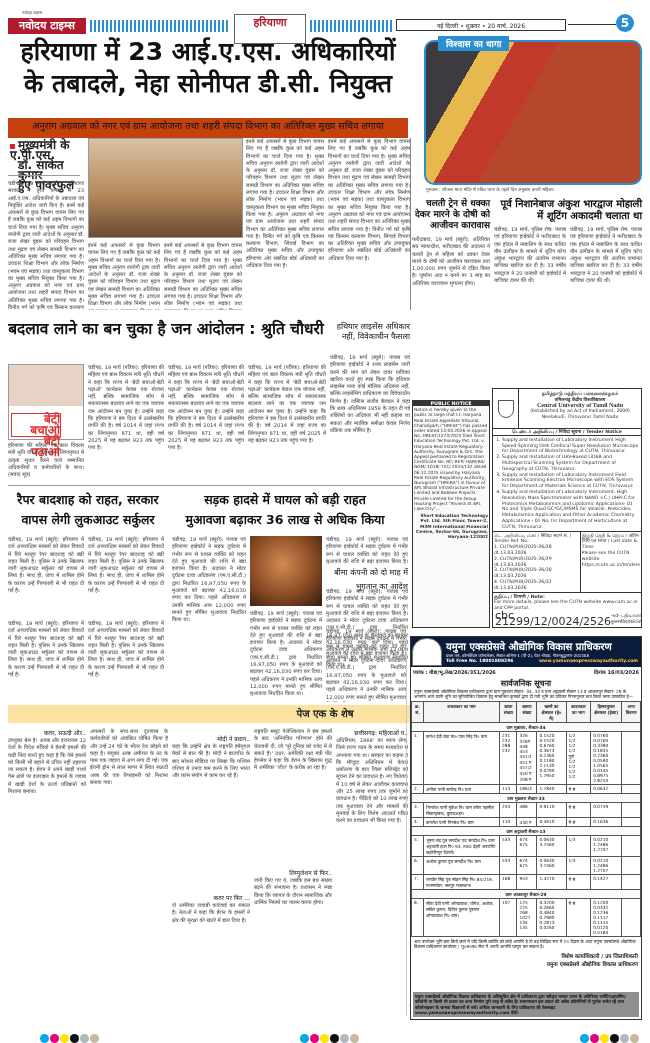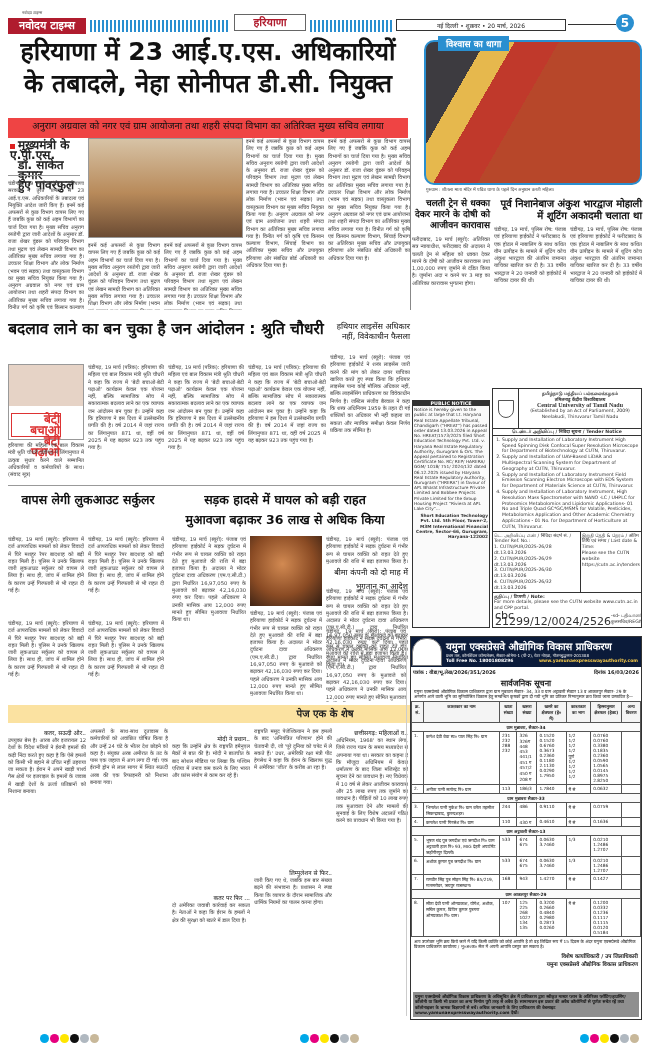--- a/index.html
+++ b/index.html
@@ -2,25 +2,25 @@
 <html><head>
 <meta charset="utf-8">
 <style>
 *{box-sizing:border-box;margin:0;padding:0}
 body{width:650px;height:1043px;background:#fff;font-family:"DejaVu Sans",sans-serif;color:#222;position:relative;overflow:hidden}
 .abs{position:absolute}
 .mast{left:8px;top:12px;width:634px;height:22px}
 .brand{left:0;top:6px;width:78px;height:16px;background:#b01c2e;color:#fff;font-size:11px;font-weight:bold;line-height:16px;text-align:center}
 .brand-tag{left:14px;top:-2px;font-size:4px;color:#333}
 .stripe{left:82px;top:8px;height:12px;background:repeating-linear-gradient(90deg,#2a8fd0 0 2px,#fff 2px 4px)}
-.section-tab{left:226px;top:2px;width:72px;height:17px;border:1px solid #666;background:#fff;color:#b01c2e;font-size:11px;font-weight:bold;text-align:center;line-height:16px}
+.section-tab{left:226px;top:2px;width:72px;height:30px;border:1px solid #666;background:#fff;color:#b01c2e;font-size:11px;font-weight:bold;text-align:center;line-height:16px}
 .dateline{left:388px;top:7px;width:170px;height:12px;border:1px solid #333;font-size:6px;line-height:11px;text-align:center}
 .pageno{left:608px;top:2px;width:18px;height:18px;border-radius:50%;background:#2a8fd0;color:#fff;font-size:12px;font-weight:bold;text-align:center;line-height:18px}
 .h1{left:8px;top:36px;width:400px;font-size:25px;font-weight:bold;line-height:32px;color:#111;text-align:center}
-.subhead{left:8px;top:118px;width:400px;height:20px;background:#ef4444;font-size:9.5px;line-height:16px;text-align:center;color:#111}
+.subhead{left:8px;top:118px;width:400px;height:20px;background:#c2410c;font-size:9.5px;line-height:16px;text-align:center;color:#111}
 .byline{left:10px;top:140px;width:70px;font-size:12px;line-height:10px;font-weight:bold}
 .byline .sq{display:inline-block;width:5px;height:5px;background:#d22;margin-right:3px}
 .textcol{font-size:5.2px;line-height:7.3px;color:#444;text-align:justify;overflow:hidden}
 .img{background:linear-gradient(135deg,#e9c69b,#c98a54 40%,#7a5a3e);border:1px solid #999}
 .h2{font-weight:bold;color:#111;text-align:center;line-height:24px;font-size:18px}
 .h3{font-weight:bold;color:#111;text-align:right;font-size:10px;line-height:13px}
 .photo-box{left:424px;top:40px;width:218px;height:145px;border:2px solid #2a8fd0;border-radius:10px;overflow:hidden;background:linear-gradient(120deg,#3d3b40 0 20%,#e6b84d 20% 30%,#c0392b 30% 45%,#b7472a 45% 100%)}
 .photo-tab{left:438px;top:36px;background:#2a8fd0;color:#fff;font-size:9px;font-weight:bold;padding:1px 8px}
 .caption{left:426px;top:186px;width:215px;font-size:4.5px;color:#444}
 .notice{border:1px solid #333;font-size:4.3px;line-height:5.2px;color:#333;overflow:hidden}
@@ -92,20 +92,21 @@
 <div class="abs textcol" style="left:88px;top:364px;width:76px;height:118px">चंडीगढ़, 19 मार्च (पत्रिक): हरियाणा की महिला एवं बाल विकास मंत्री श्रुति चौधरी ने कहा कि राज्य में ‘बेटी बचाओ-बेटी पढ़ाओ’ कार्यक्रम केवल एक योजना नहीं, बल्कि सामाजिक सोच में सकारात्मक बदलाव लाने का एक व्यापक जन आंदोलन बन चुका है। उन्होंने कहा कि हरियाणा ने इस दिशा में उल्लेखनीय प्रगति की है। वर्ष 2014 में जहां राज्य का लिंगानुपात 871 था, वहीं वर्ष 2025 में यह बढ़कर 923 तक पहुंच गया है।</div>
 <div class="abs textcol" style="left:168px;top:364px;width:76px;height:118px">चंडीगढ़, 19 मार्च (पत्रिक): हरियाणा की महिला एवं बाल विकास मंत्री श्रुति चौधरी ने कहा कि राज्य में ‘बेटी बचाओ-बेटी पढ़ाओ’ कार्यक्रम केवल एक योजना नहीं, बल्कि सामाजिक सोच में सकारात्मक बदलाव लाने का एक व्यापक जन आंदोलन बन चुका है। उन्होंने कहा कि हरियाणा ने इस दिशा में उल्लेखनीय प्रगति की है। वर्ष 2014 में जहां राज्य का लिंगानुपात 871 था, वहीं वर्ष 2025 में यह बढ़कर 923 तक पहुंच गया है।</div>
 <div class="abs textcol" style="left:248px;top:364px;width:78px;height:118px">चंडीगढ़, 19 मार्च (पत्रिक): हरियाणा की महिला एवं बाल विकास मंत्री श्रुति चौधरी ने कहा कि राज्य में ‘बेटी बचाओ-बेटी पढ़ाओ’ कार्यक्रम केवल एक योजना नहीं, बल्कि सामाजिक सोच में सकारात्मक बदलाव लाने का एक व्यापक जन आंदोलन बन चुका है। उन्होंने कहा कि हरियाणा ने इस दिशा में उल्लेखनीय प्रगति की है। वर्ष 2014 में जहां राज्य का लिंगानुपात 871 था, वहीं वर्ष 2025 में यह बढ़कर 923 तक पहुंच गया है।</div>
 
 <div class="abs h3" style="left:330px;top:322px;width:80px;font-size:8px;line-height:10px;font-weight:normal">हथियार लाइसेंस अधिकार नहीं, विवेकाधीन फैसला</div>
 <div class="abs textcol" style="left:330px;top:354px;width:80px;height:100px">चंडीगढ़, 19 मार्च (ब्यूरो): पंजाब एवं हरियाणा हाईकोर्ट ने शस्त्र लाइसेंस जारी करने की मांग को लेकर दायर याचिका खारिज करते हुए स्पष्ट किया कि हथियार लाइसेंस पाना कोई मौलिक अधिकार नहीं, बल्कि लाइसेंसिंग प्राधिकरण का विवेकाधीन निर्णय है। जस्टिस संजीव बैरवाल ने कहा कि शस्त्र अधिनियम 1959 के तहत दी गई शक्तियों का अधिकार भी नहीं कहला जा सकता और न्यायिक समीक्षा केवल निर्णय प्रक्रिया तक सीमित है।</div>
 
 <div class="abs rule" style="left:8px;top:485px;width:402px"></div>
 
 <div class="abs h2" style="left:8px;top:490px;width:160px;font-size:12.5px;line-height:20px">
+  <div>रैपर बादशाह को राहत, सरकार</div>
   <div>वापस लेगी लुकआउट सर्कुलर</div>
 </div>
 <div class="abs textcol" style="left:8px;top:536px;width:76px;height:160px">चंडीगढ़, 19 मार्च (ब्यूरो): हरियाणा में दर्ज आपराधिक मामलों को लेकर विवादों में घिरे मशहूर रैपर बादशाह को बड़ी राहत मिली है। पुलिस ने उनके खिलाफ जारी लुकआउट सर्कुलर को वापस ले लिया है। साथ ही, जांच में शामिल होने के कारण उन्हें गिरफ्तारी से भी राहत दी गई है।</div>
 <div class="abs textcol" style="left:88px;top:536px;width:76px;height:160px">चंडीगढ़, 19 मार्च (ब्यूरो): हरियाणा में दर्ज आपराधिक मामलों को लेकर विवादों में घिरे मशहूर रैपर बादशाह को बड़ी राहत मिली है। पुलिस ने उनके खिलाफ जारी लुकआउट सर्कुलर को वापस ले लिया है। साथ ही, जांच में शामिल होने के कारण उन्हें गिरफ्तारी से भी राहत दी गई है।</div>
 
 <div class="abs h2" style="left:170px;top:490px;width:230px;font-size:12.5px;line-height:20px">
   <div>सड़क हादसे में घायल को बड़ी राहत</div>
   <div>मुआवजा बढ़ाकर 36 लाख से अधिक किया</div>
 </div>
 <div class="abs textcol" style="left:172px;top:536px;width:74px;height:160px">चंडीगढ़, 19 मार्च (ब्यूरो): पंजाब एवं हरियाणा हाईकोर्ट ने सड़क दुर्घटना में गंभीर रूप से घायल व्यक्ति को राहत देते हुए मुआवजे की राशि में बड़ा इजाफा किया है। अदालत ने मोटर दुर्घटना दावा अधिकरण (एम.ए.सी.टी.) द्वारा निर्धारित 16,97,050 रुपए के मुआवजे को बढ़ाकर 42,16,030 रुपए कर दिया। पहले अधिकरण ने उनकी मासिक आय 12,000 रुपए मानते हुए सीमित मुआवजा निर्धारित किया था।</div>

